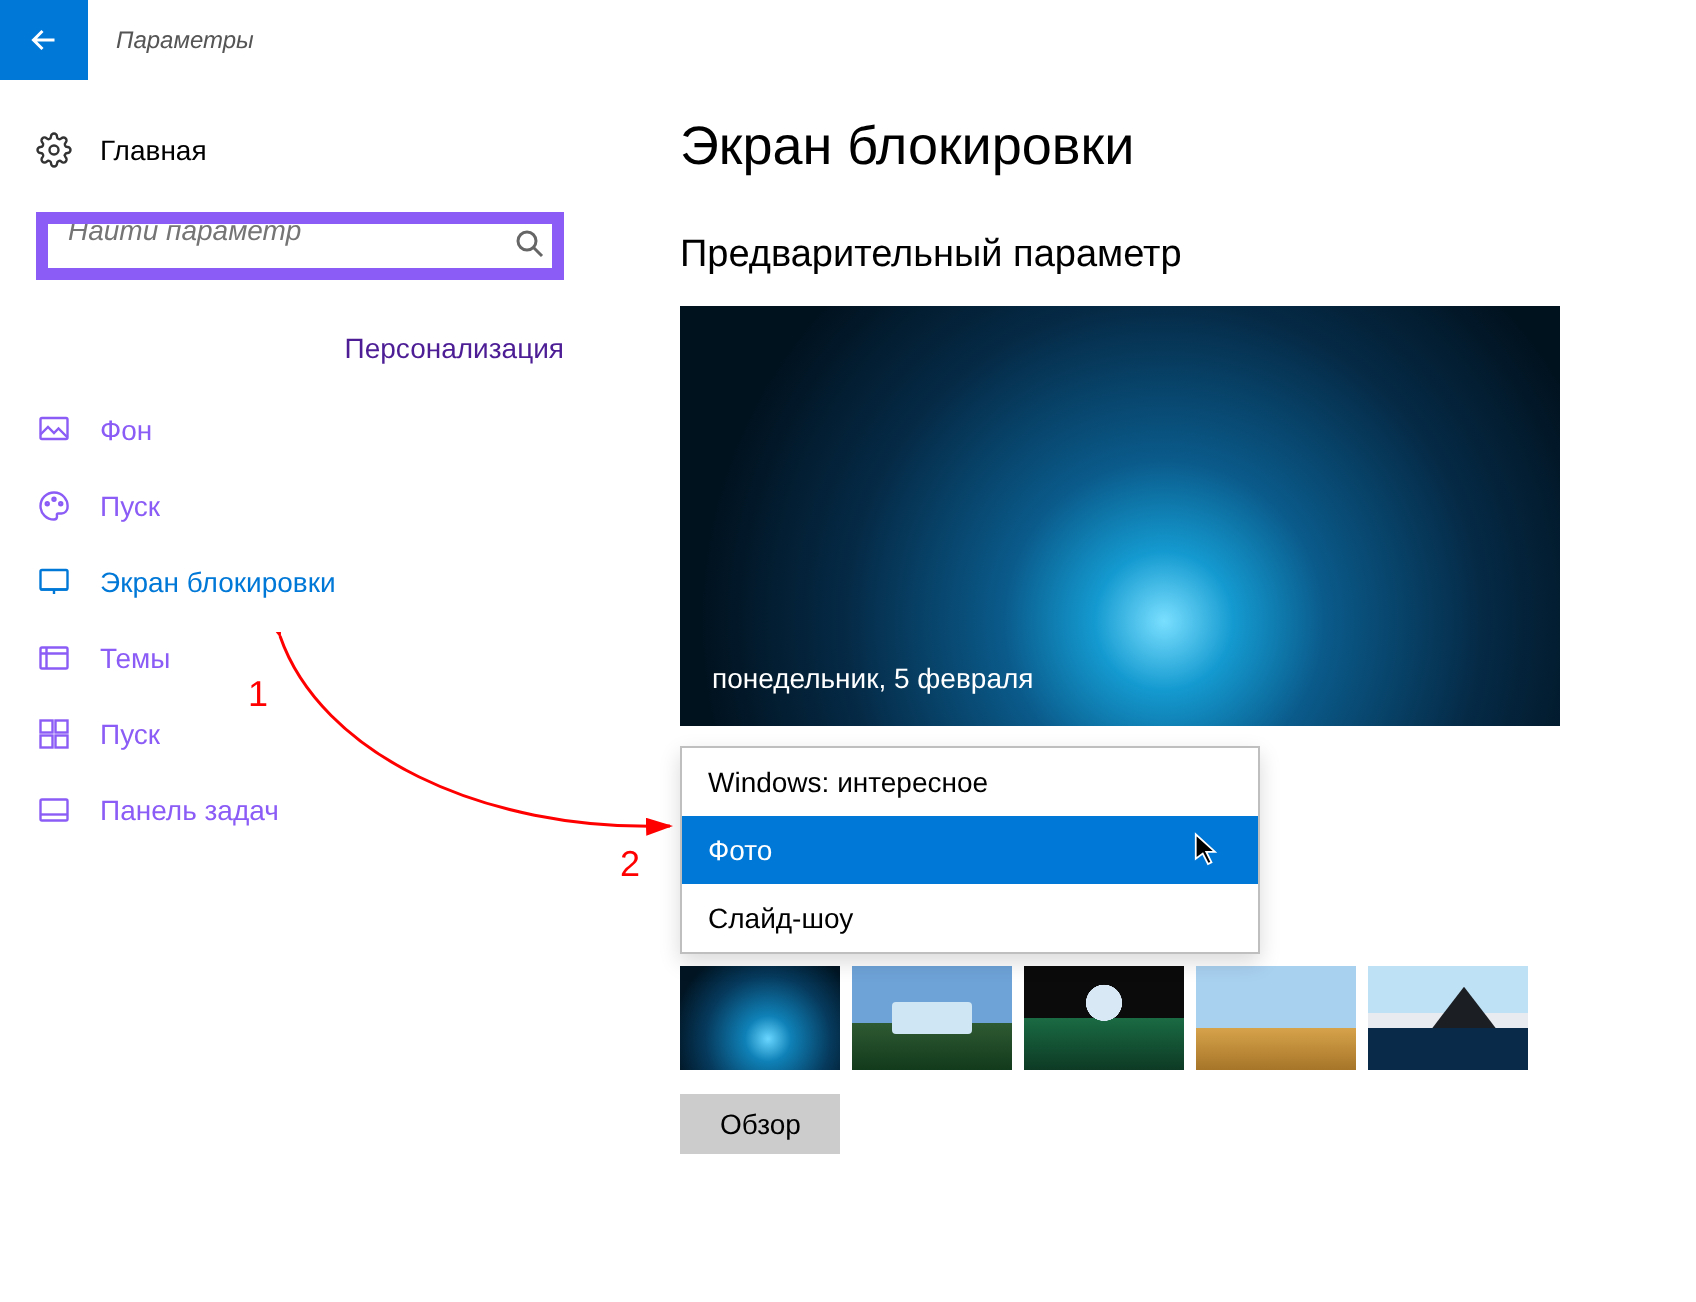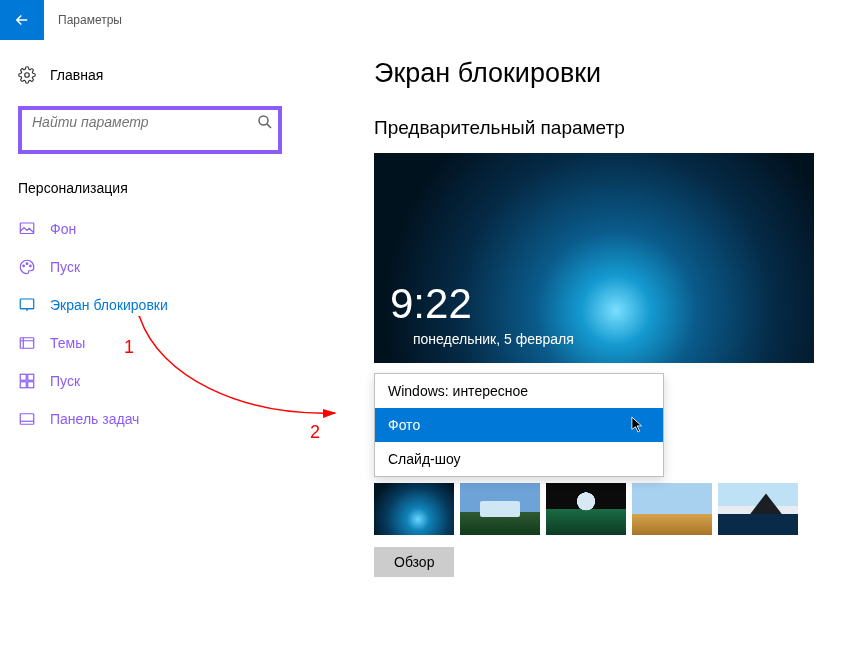--- a/index.html
+++ b/index.html
@@ -11,38 +11,39 @@
     width: 848px;
     height: 651px;
     overflow: hidden;
     position: relative;
   }
   
   .titlebar {
     height: 40px;
     display: flex;
     align-items: center;
+    font-style: italic;
   }
   .back-btn {
     width: 44px;
     height: 40px;
     background: #0078d7;
     display: flex;
     align-items: center;
     justify-content: center;
     color: #fff;
   }
   .back-btn svg { width: 18px; height: 18px; }
   .app-title {
     padding-left: 14px;
     font-size: 12px;
     color: #555;
   }
   
-  .layout { display: flex; gap: 34px; }
+  .layout { display: flex; }
   .sidebar {
     width: 300px;
     padding-top: 18px;
   }
   .content {
     flex: 1;
     padding: 18px 0 0 40px;
     position: relative;
   }
   
@@ -53,41 +54,42 @@
     padding: 8px 18px;
     cursor: default;
   }
   .home-row .icon { width: 18px; height: 18px; color: #333; }
   .search-wrap {
     margin: 14px 18px 22px 18px;
     position: relative;
   }
   .search-input {
     width: 100%;
-    height: 48px;
-    border: 4px solid #8b5cf6;
+    height: 34px;
+    border: 6px solid #8b5cf6;
     padding: 0 34px 16px 10px;
     font-size: 14px;
     font-family: inherit;
     font-style: italic;
     color: #666;
     background: #fff;
   }
   .search-icon {
     position: absolute;
     right: 8px;
     top: 7px;
     width: 18px;
     height: 18px;
     color: #666;
   }
   .section-label {
     padding: 4px 18px 14px 18px;
-    color: #000000;
-    font-size: 14px;
+    color: #4c1d95;
+    font-size: 14px;
+    text-align: right;
   }
   .nav-item {
     display: flex;
     align-items: center;
     gap: 14px;
     padding: 10px 18px;
     cursor: default;
     color: #8b5cf6;
   }
   .nav-item .icon { width: 18px; height: 18px; flex-shrink: 0; }
@@ -117,21 +119,20 @@
   }
   .preview-time {
     font-size: 42px;
     font-weight: 300;
     line-height: 1;
   }
   .preview-date {
     font-size: 14px;
     margin-top: 6px;
     margin-bottom: 16px;
-    margin-left: 23px;
   }
   .dropdown-list {
     width: 290px;
     border: 1px solid #bfbfbf;
     background: #fff;
     box-shadow: 0 4px 10px rgba(0,0,0,0.15);
     position: relative;
     z-index: 5;
   }
   .dropdown-item {
@@ -268,21 +269,20 @@
       </svg>
       <span>Панель задач</span>
     </div>
   </div>
 
   <div class="content">
     <h1 class="page-heading">Экран блокировки</h1>
     <div class="sub-heading">Предварительный параметр</div>
 
     <div class="preview">
-      <div class="preview-time">9:22</div>
       <div class="preview-date">понедельник, 5 февраля</div>
     </div>
 
     <div class="dropdown-list" style="position:relative;">
       <div class="dropdown-item">Windows: интересное</div>
       <div class="dropdown-item selected">Фото</div>
       <div class="dropdown-item">Слайд-шоу</div>
       <svg class="cursor-arrow" viewBox="0 0 16 20" style="top:42px;">
         <path d="M1 1 L1 15 L5 12 L8 18 L10 17 L7 11 L12 11 Z" fill="#000" stroke="#fff" stroke-width="1"></path>
       </svg>

